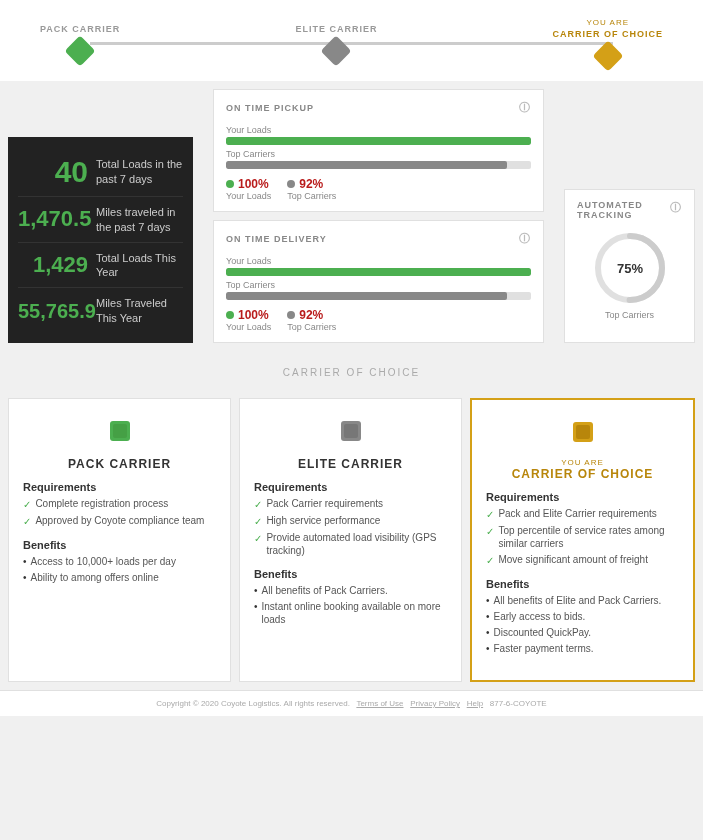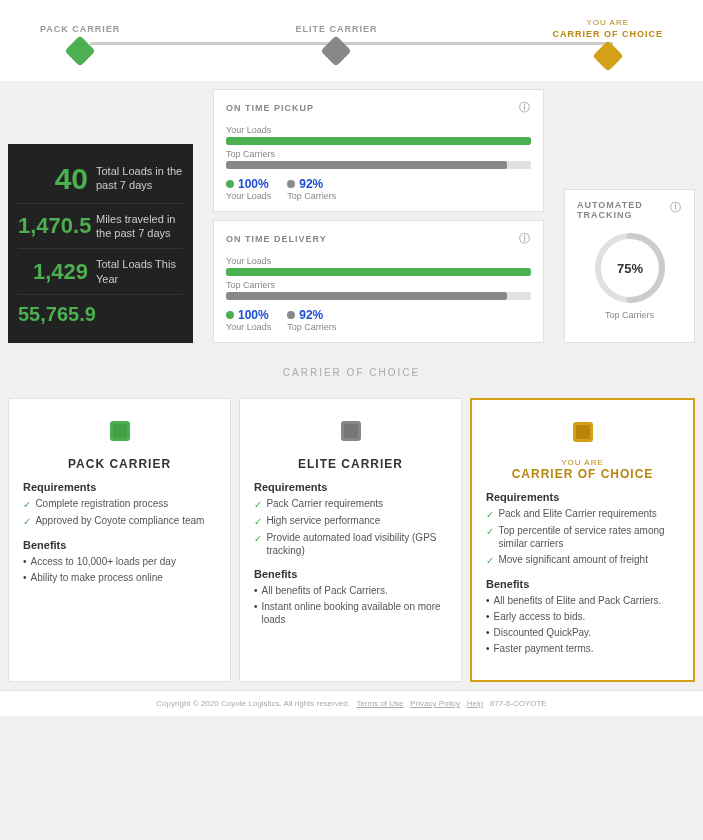--- a/index.html
+++ b/index.html
@@ -165,21 +165,21 @@
     }
     .bar-stat-dot {
       display: inline-block;
       width: 8px; height: 8px;
       border-radius: 50%;
       margin-right: 4px;
     }
     .bar-stat-value {
       font-size: 12px;
       font-weight: bold;
-      color: #1d4ed8;
+      color: #b91c1c;
     }
     .bar-stat-sublabel {
       font-size: 9px;
       color: #888;
     }
 
     
     .charts-right {
       width: 131px;
       flex-shrink: 0;
@@ -352,20 +352,21 @@
     <div class="stat-row">
       <div class="stat-value">1,470.5</div>
       <div class="stat-label">Miles traveled in the past 7 days</div>
     </div>
     <div class="stat-row">
       <div class="stat-value">1,429</div>
       <div class="stat-label">Total Loads This Year</div>
     </div>
     <div class="stat-row">
       <div class="stat-value" style="font-size:20px;">55,765.9</div>
+      <div class="stat-label">Miles Traveled This Year</div>
     </div>
   </div>
 
   <div class="charts-middle">
 
     <div class="chart-card">
       <div class="chart-title">
         <span>ON TIME PICKUP</span>
         <span class="info-icon">ⓘ</span>
       </div>
@@ -479,21 +480,21 @@
       </div>
     </div>
     <div class="card-section-title">Benefits</div>
     <div class="card-list">
       <div class="card-list-item">
         <span class="card-bullet">•</span>
         <span>Access to 10,000+ loads per day</span>
       </div>
       <div class="card-list-item">
         <span class="card-bullet">•</span>
-        <span>Ability to make process online</span>
+        <span>Ability to among offers online</span>
       </div>
     </div>
   </div>
 
   <div class="reward-card">
     <svg class="card-icon" viewBox="0 0 36 36">
       <rect x="8" y="8" width="20" height="20" rx="3" fill="#888" transform="rotate(0 18 18)"></rect>
       <rect x="11" y="11" width="14" height="14" rx="2" fill="#777"></rect>
     </svg>
     <div class="card-title">ELITE CARRIER</div>

